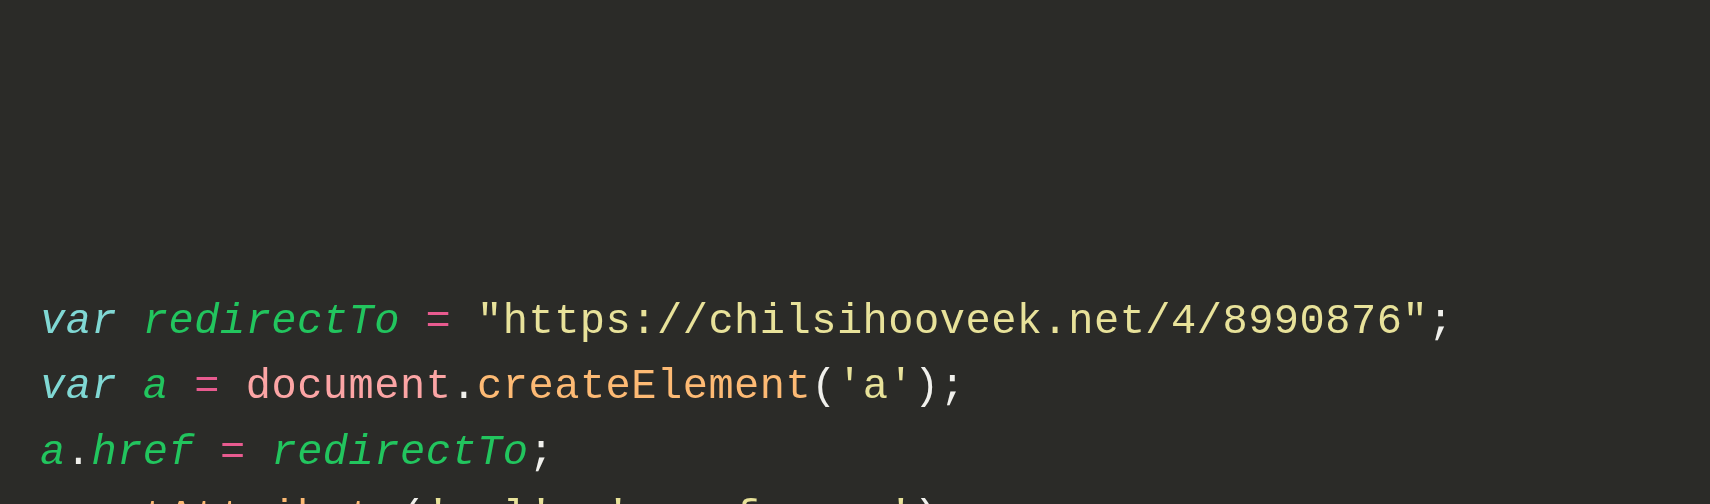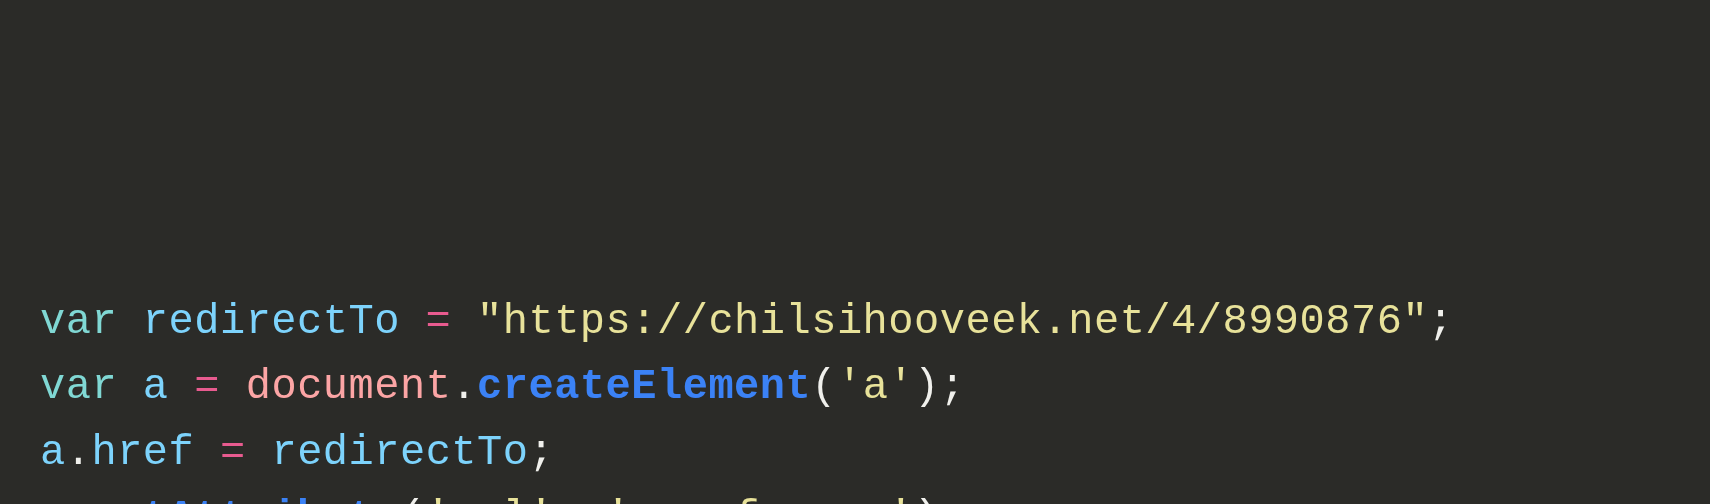--- a/index.html
+++ b/index.html
@@ -18,36 +18,37 @@
       letter-spacing: 0.5px;
     }
     .code-block {
       display: block;
     }
     .line {
       display: block;
     }
     .kw {
       color: #80d8d4;
+      font-style: italic;
     }
     .op {
       color: #e85b8f;
     }
     .str {
       color: #e8e29a;
     }
     .obj {
       color: #fca5a5;
     }
     .fn {
-      color: #3b82f6;
-      font-weight: bold;
+      color: #fdba74;
     }
     .plain {
-      color: #7dd3fc;
+      color: #22c55e;
+      font-style: italic;
     }
     .punct {
       color: #f0f0ec;
     }
   </style>
 </head>
 <body>
 
 
 

